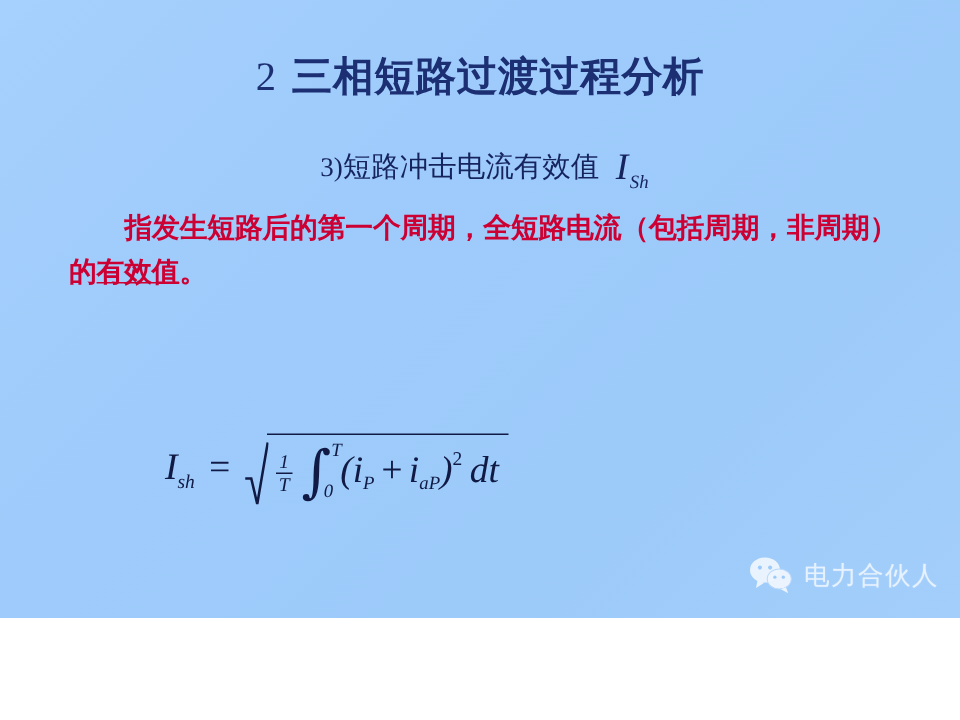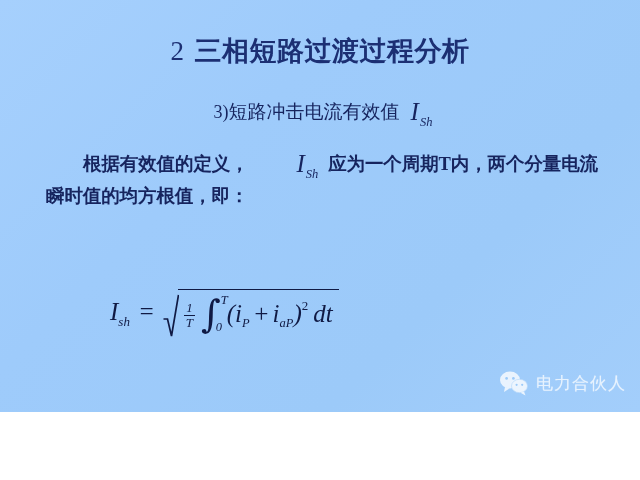--- a/index.html
+++ b/index.html
@@ -217,24 +217,24 @@
   <div class="slide-title">
     <span class="tnum">2</span><span>三相短路过渡过程分析</span>
   </div>
 
   <div class="body-area">
 
     <div class="line-item">
       <span class="lead">3)</span><span>短路冲击电流有效值</span><span class="mathvar mathvar-inline"><span>I</span><span class="sub">Sh</span></span>
     </div>
 
-
-    <div class="blue-para">
-      <span>根据有效值的定义，</span><span class="mathvar mathvar-inline"><span>I</span><span class="sub">Sh</span></span><span>应为一个周期T内，两个分量电流瞬时值的均方根值，即：</span>
+    <div class="red-para">
+      <span>指发生短路后的第一个周期，全短路电流（包括周期，非周期）的</span><span class="uline">有效值</span><span>。</span>
     </div>
+
 
   </div>
 
   <div class="formula-wrap">
     <span class="f-lhs"><span>I</span><span class="sub">sh</span></span>
     <span class="f-eq">=</span>
 
     <span class="radical">
       <span class="radical-sign">
         <svg width="16" height="48" viewBox="0 0 16 48" aria-hidden="true">

